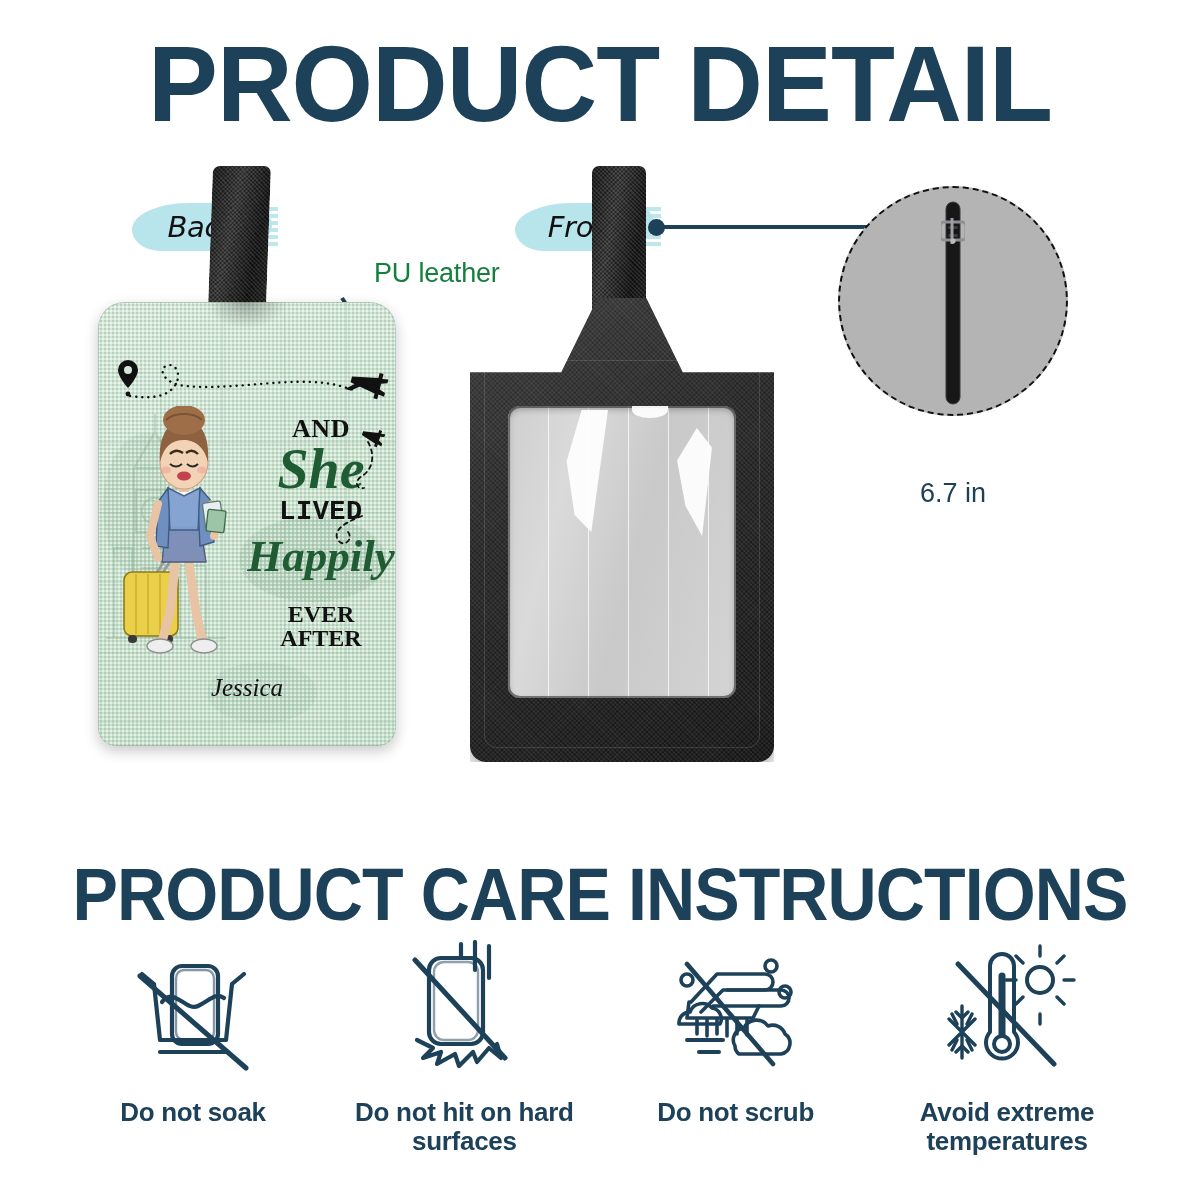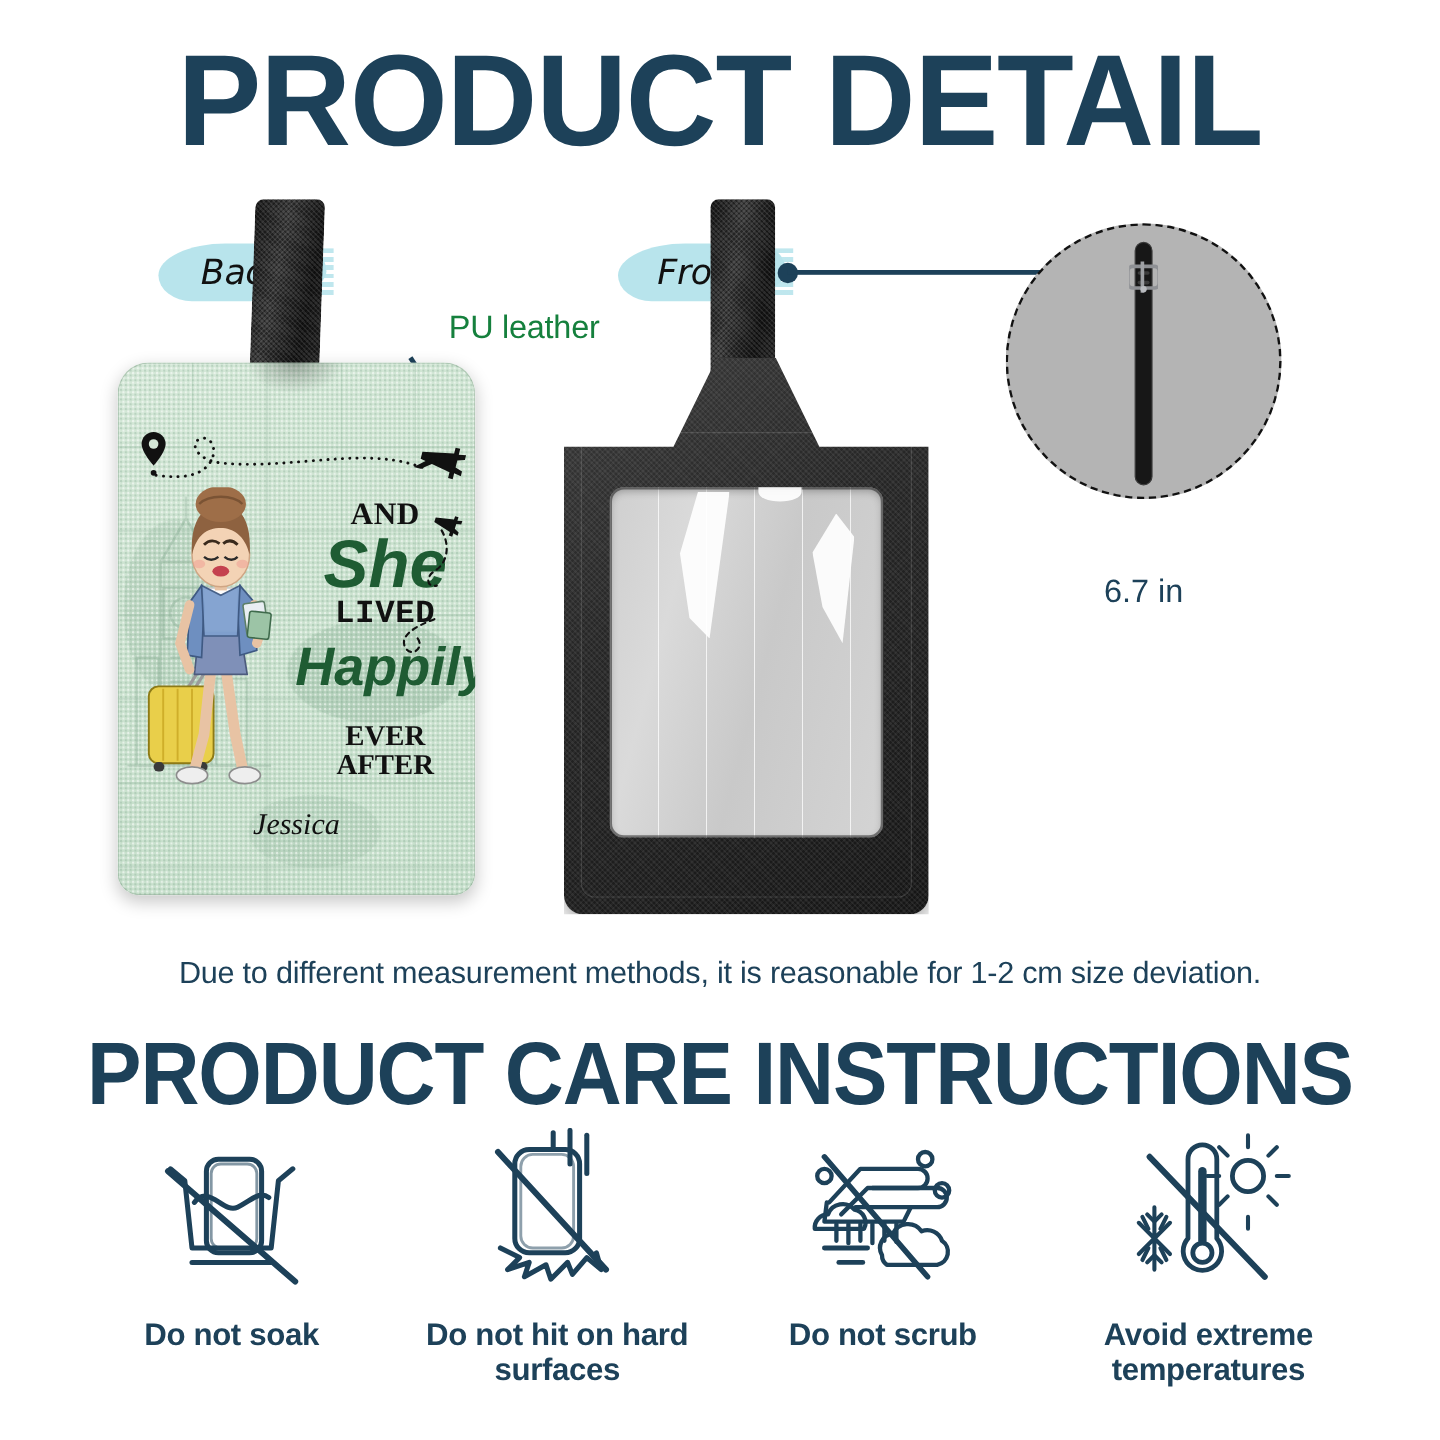--- a/index.html
+++ b/index.html
@@ -164,21 +164,21 @@
     font-family: "Liberation Serif", serif;
     font-weight: bold;
     color: #111;
     letter-spacing: .5px;
     line-height: 1;
   }
   .tl-and    { font-size: 26px; }
   .tl-lived  { font-size: 27px; margin-top: 3px; font-family: Liberation Mono, monospace; }
   .tl-ever   { font-size: 24px; margin-top: 24px; letter-spacing: 0; }
   .tl-script {
-    font-family: Liberation Sans, sans-serif;
+    font-family: Liberation Serif, serif;
     font-style: italic;
     font-weight: bold;
     color: #1f5c33;
     line-height: .95;
   }
   .tl-she      { font-size: 56px; margin-top: 1px; }
   .tl-happily  { font-size: 45px; margin-top: 9px; }
 
   .tag-name {
     position: absolute; left: 0; top: 372px; width: 298px;
@@ -437,21 +437,20 @@
       <rect x="7" y="34" width="10" height="3" rx="1.5" fill="#3c3c3c"></rect>
       <g>
         <path d="M3 22 h18 a4 4 0 0 1 4 4 v10 a4 4 0 0 1 -4 4 h-18 a4 4 0 0 1 -4 -4 v-10 a4 4 0 0 1 4 -4 z" fill="none" stroke="#8e9094" stroke-width="3"></path>
         <path d="M11 18 L11 44" stroke="#9ea0a4" stroke-width="3"></path>
         <circle cx="12" cy="41" r="2.6" fill="#b9bbbf"></circle>
       </g>
     </svg>
   </div>
   <div id="size-label">6.7 in</div>
 
-  <div class="deviation-note">Due to different measurement methods, it is reasonable for 1-2 cm size deviation.</div>
 
   <div class="main-title" id="title-care">PRODUCT CARE INSTRUCTIONS</div>
 
   <div id="care-row">
 
     <div class="care-item">
       <svg class="care-icon" viewBox="0 0 150 146">
         <g fill="none" stroke="#1d4159" stroke-width="4.2" stroke-linecap="round" stroke-linejoin="round">
 
           <path d="M24 34 L36 44 L42 100 L108 100 L114 44 L126 34"></path>

